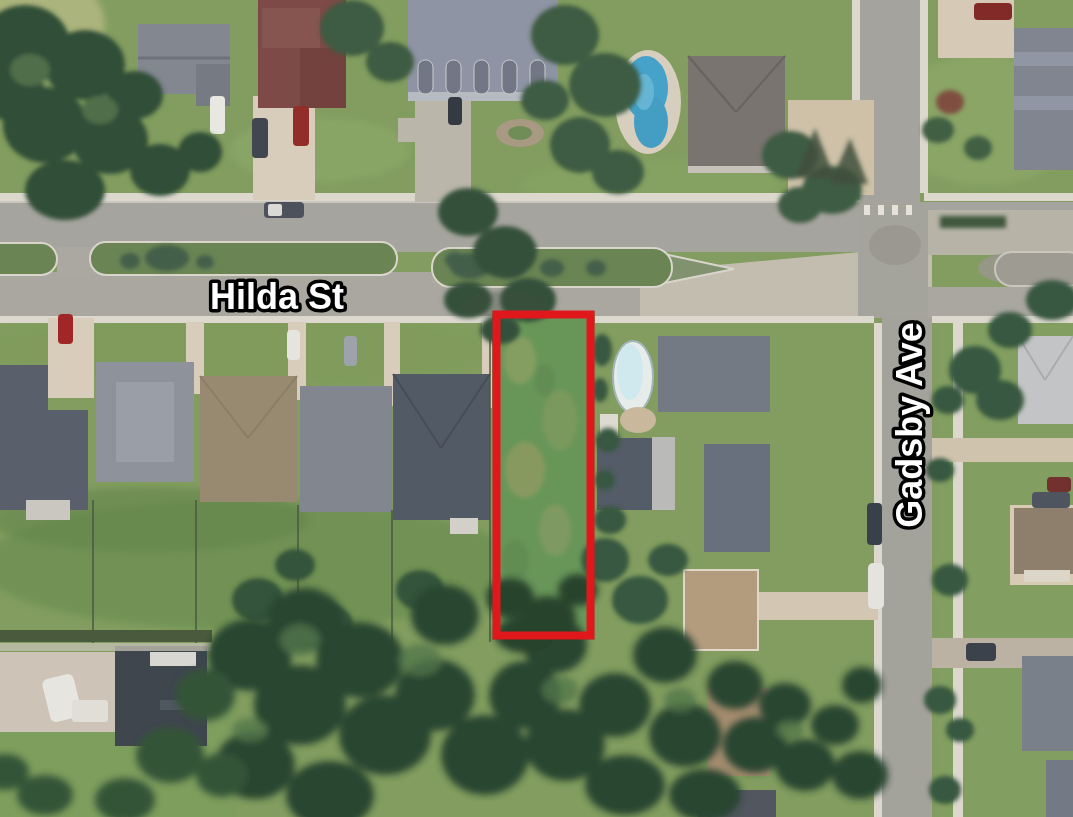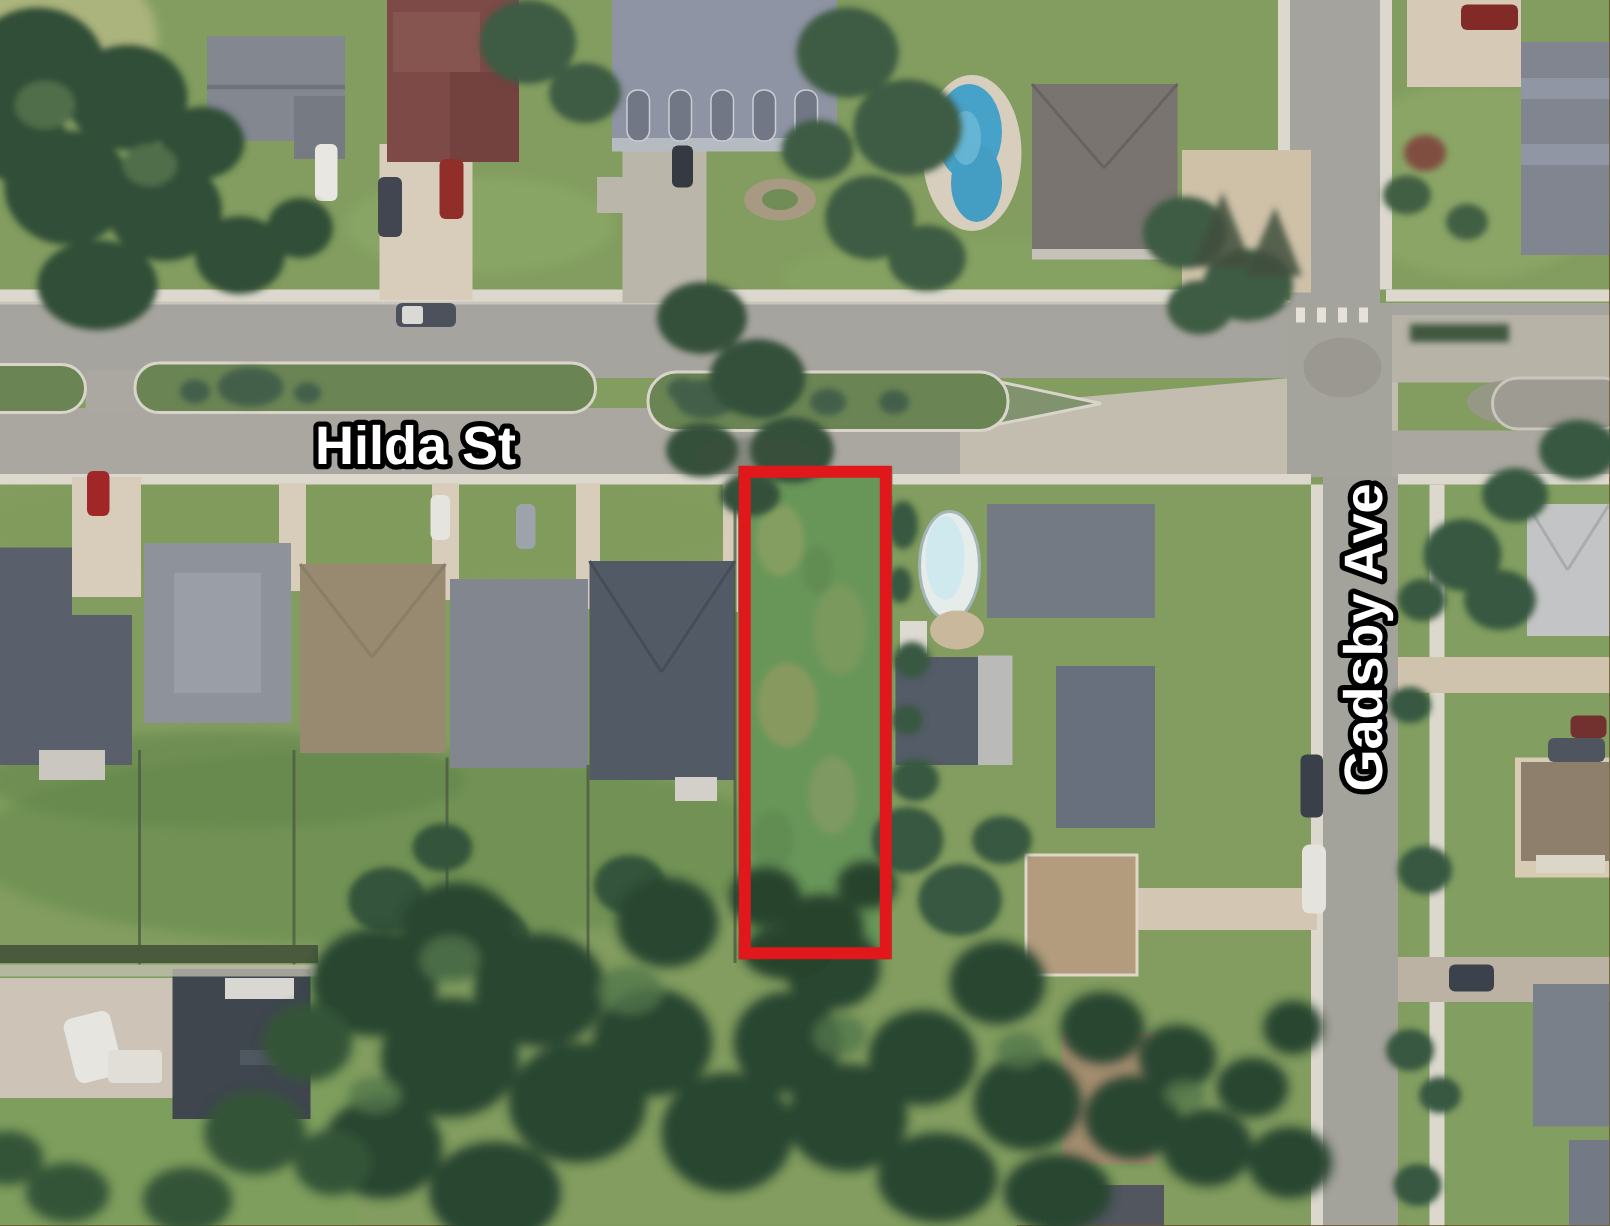--- a/index.html
+++ b/index.html
@@ -1,17 +1,17 @@
 <!DOCTYPE html>
 <html><head>
 <meta charset="utf-8">
 <style>
   html,body{margin:0;padding:0;background:#222;}
   .stage{position:relative;width:1073px;height:817px;overflow:hidden;
-         font-family:"Liberation Sans",sans-serif;background:#f97316;}
+         font-family:"Liberation Sans",sans-serif;background:#8b5cf6;}
   .stage svg{position:absolute;inset:0;display:block;}
   .street-label{
     font-family:"Liberation Sans",sans-serif;
     font-weight:bold;font-size:36px;
     paint-order:stroke;stroke:#000000;stroke-width:7px;
     stroke-linejoin:round;stroke-linecap:round;fill:#ffffff;
   }
 </style>
 </head>
 <body>

